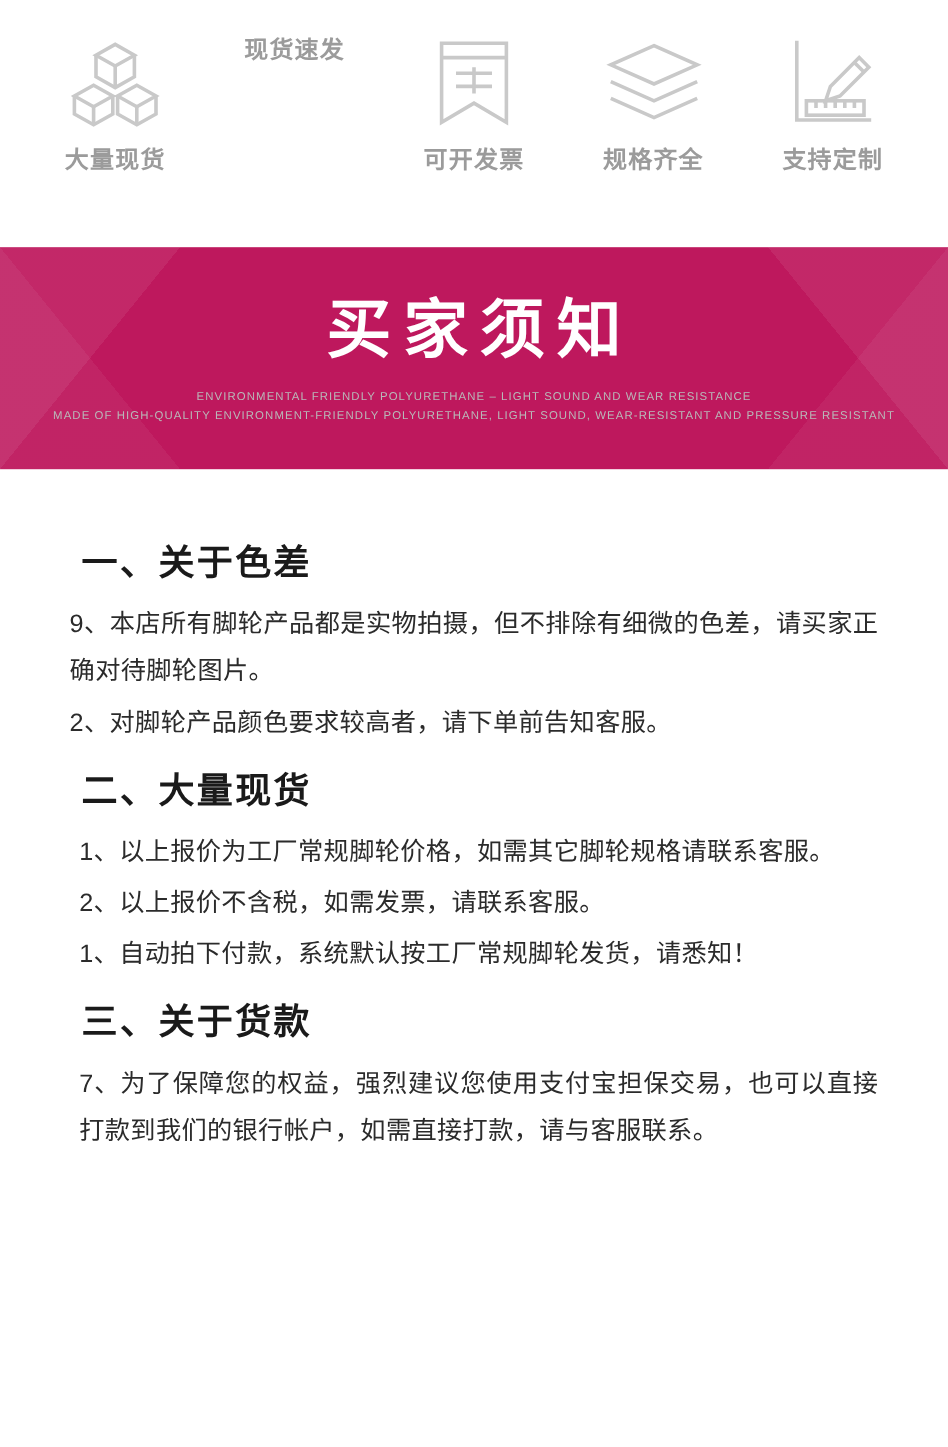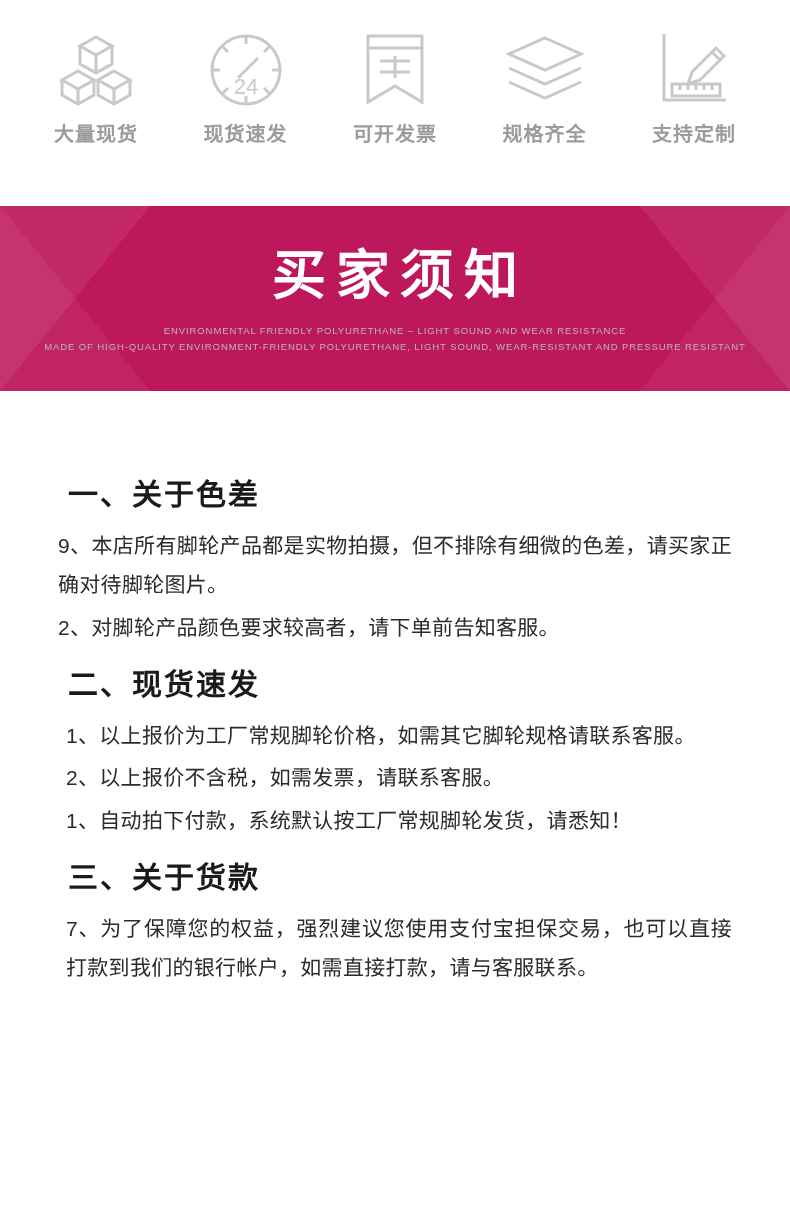--- a/index.html
+++ b/index.html
@@ -102,21 +102,20 @@
     letter-spacing: 0.9px;
     line-height: 1.7;
     text-align: center;
     white-space: nowrap;
   }
 
   
   .content {
     padding: 56px 58px 40px 58px;
     box-sizing: border-box;
-    margin-top: 25px;
   }
   .sec-title {
     font-size: 30px;
     font-weight: bold;
     color: #1a1a1a;
     letter-spacing: 2px;
     margin: 0 0 10px 10px;
     line-height: 1.5;
   }
   .sec-title.spaced { margin-top: 14px; }
@@ -148,36 +147,20 @@
           <line x1="21" y1="58" x2="21" y2="73"></line>
           <polygon points="57,40 73,49 57,58 41,49"></polygon>
           <polyline points="41,49 41,64 57,73 73,64 73,49"></polyline>
           <line x1="57" y1="58" x2="57" y2="73"></line>
         </svg>
       </div>
       <div class="feature-label">大量现货</div>
     </div>
 
     <div class="feature">
-      <div class="feature-icon">
-        <svg width="84" height="84" viewBox="0 0 84 84" fill="none" stroke="#c9c9c9" stroke-width="3">
-          <circle cx="42" cy="42" r="34"></circle>
-          <line x1="42" y1="8" x2="42" y2="16"></line>
-          <line x1="42" y1="68" x2="42" y2="76"></line>
-          <line x1="8" y1="42" x2="16" y2="42"></line>
-          <line x1="68" y1="42" x2="76" y2="42"></line>
-          <line x1="18" y1="18" x2="24" y2="24"></line>
-          <line x1="60" y1="60" x2="66" y2="66"></line>
-          <line x1="66" y1="18" x2="60" y2="24"></line>
-          <line x1="24" y1="60" x2="18" y2="66"></line>
-          <line x1="42" y1="42" x2="54" y2="30"></line>
-          <line x1="42" y1="42" x2="34" y2="50"></line>
-          <text x="42" y="66" font-size="22" font-family="'Liberation Sans', sans-serif" fill="#c9c9c9" stroke="none" text-anchor="middle">24</text>
-        </svg>
-      </div>
       <div class="feature-label">现货速发</div>
     </div>
 
     <div class="feature">
       <div class="feature-icon">
         <svg width="74" height="84" viewBox="0 0 74 84" fill="none" stroke="#c9c9c9" stroke-width="3">
           <path d="M10 8 H64 V74 L37 58 L10 74 Z"></path>
           <line x1="10" y1="20" x2="64" y2="20"></line>
           <line x1="22" y1="33" x2="52" y2="33"></line>
           <line x1="22" y1="44" x2="52" y2="44"></line>
@@ -227,21 +210,21 @@
 
   <div class="content">
 
     <div>
       <h2 class="sec-title">一、关于色差</h2>
       <p class="para">9、本店所有脚轮产品都是实物拍摄，但不排除有细微的色差，请买家正确对待脚轮图片。</p>
       <p class="para">2、对脚轮产品颜色要求较高者，请下单前告知客服。</p>
     </div>
 
     <div>
-      <h2 class="sec-title spaced">二、现货速发</h2>
+      <h2 class="sec-title spaced">二、大量现货</h2>
       <p class="para indent">1、以上报价为工厂常规脚轮价格，如需其它脚轮规格请联系客服。</p>
       <p class="para indent">2、以上报价不含税，如需发票，请联系客服。</p>
       <p class="para indent">1、自动拍下付款，系统默认按工厂常规脚轮发货，请悉知！</p>
     </div>
 
     <div>
       <h2 class="sec-title spaced">三、关于货款</h2>
       <p class="para indent">7、为了保障您的权益，强烈建议您使用支付宝担保交易，也可以直接打款到我们的银行帐户，如需直接打款，请与客服联系。</p>
     </div>
 

